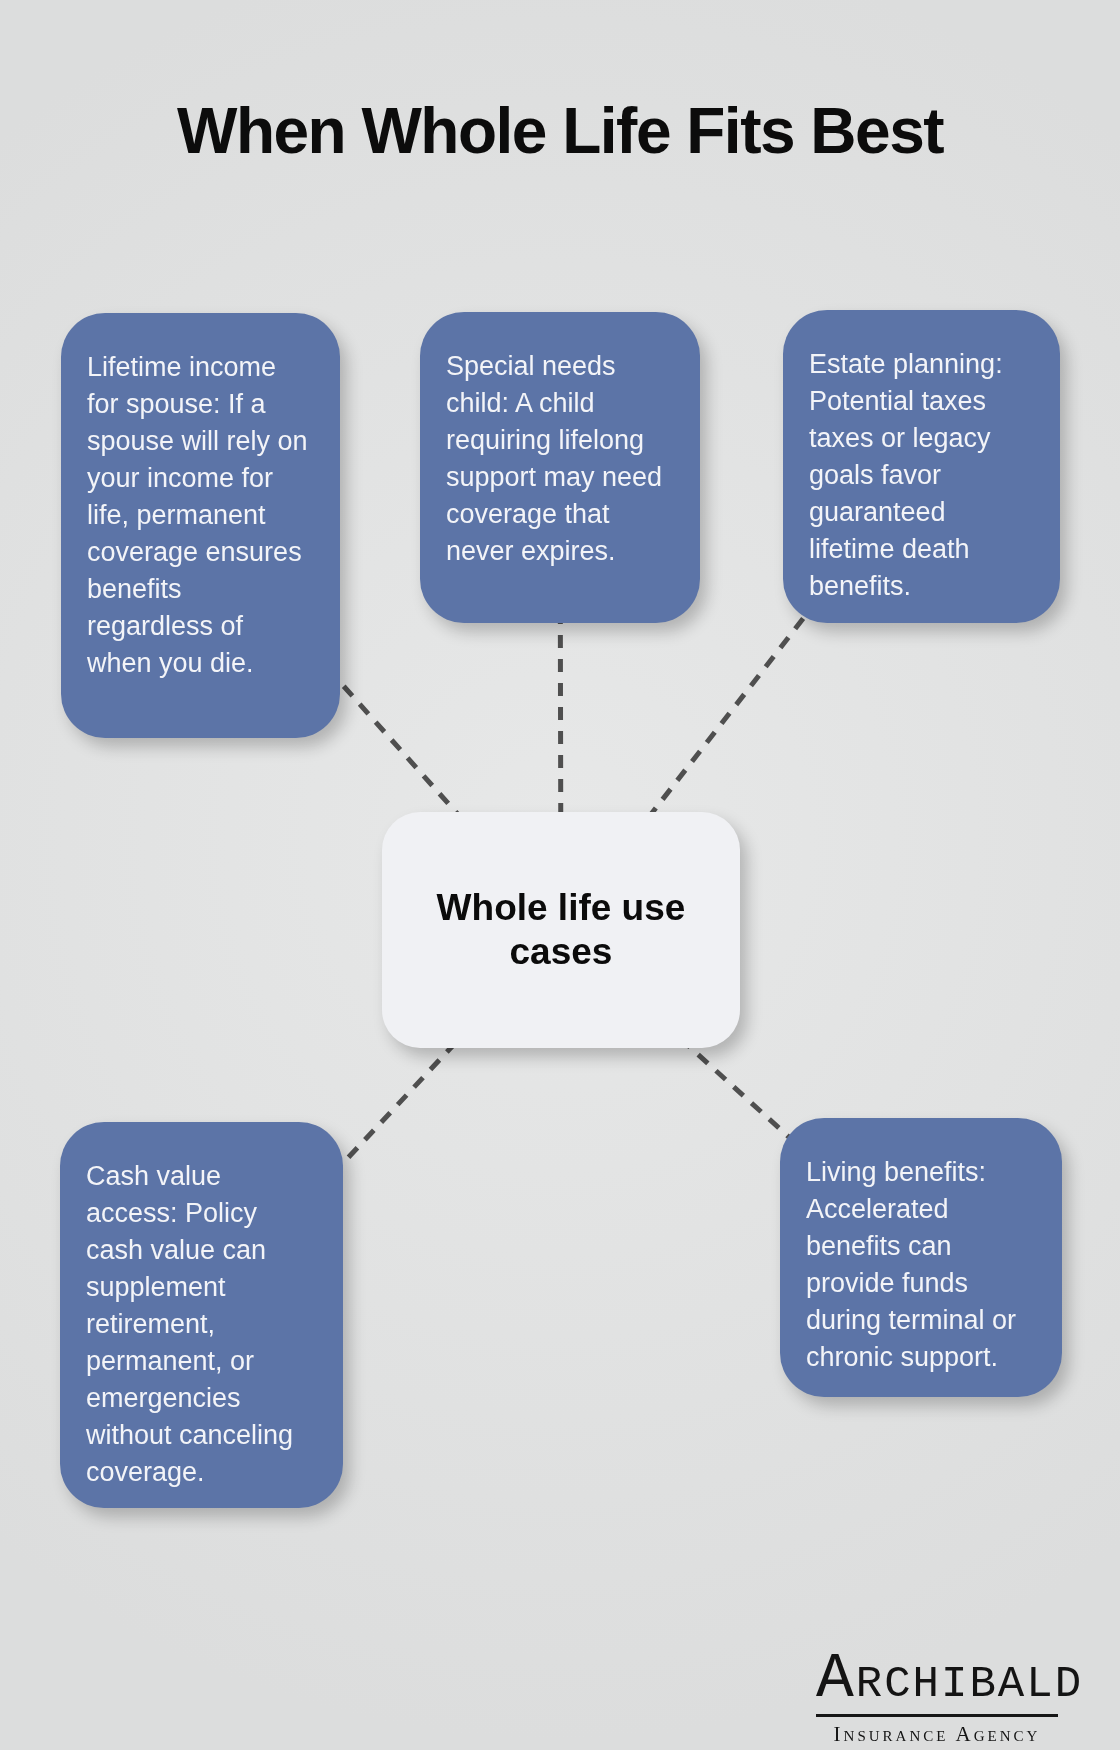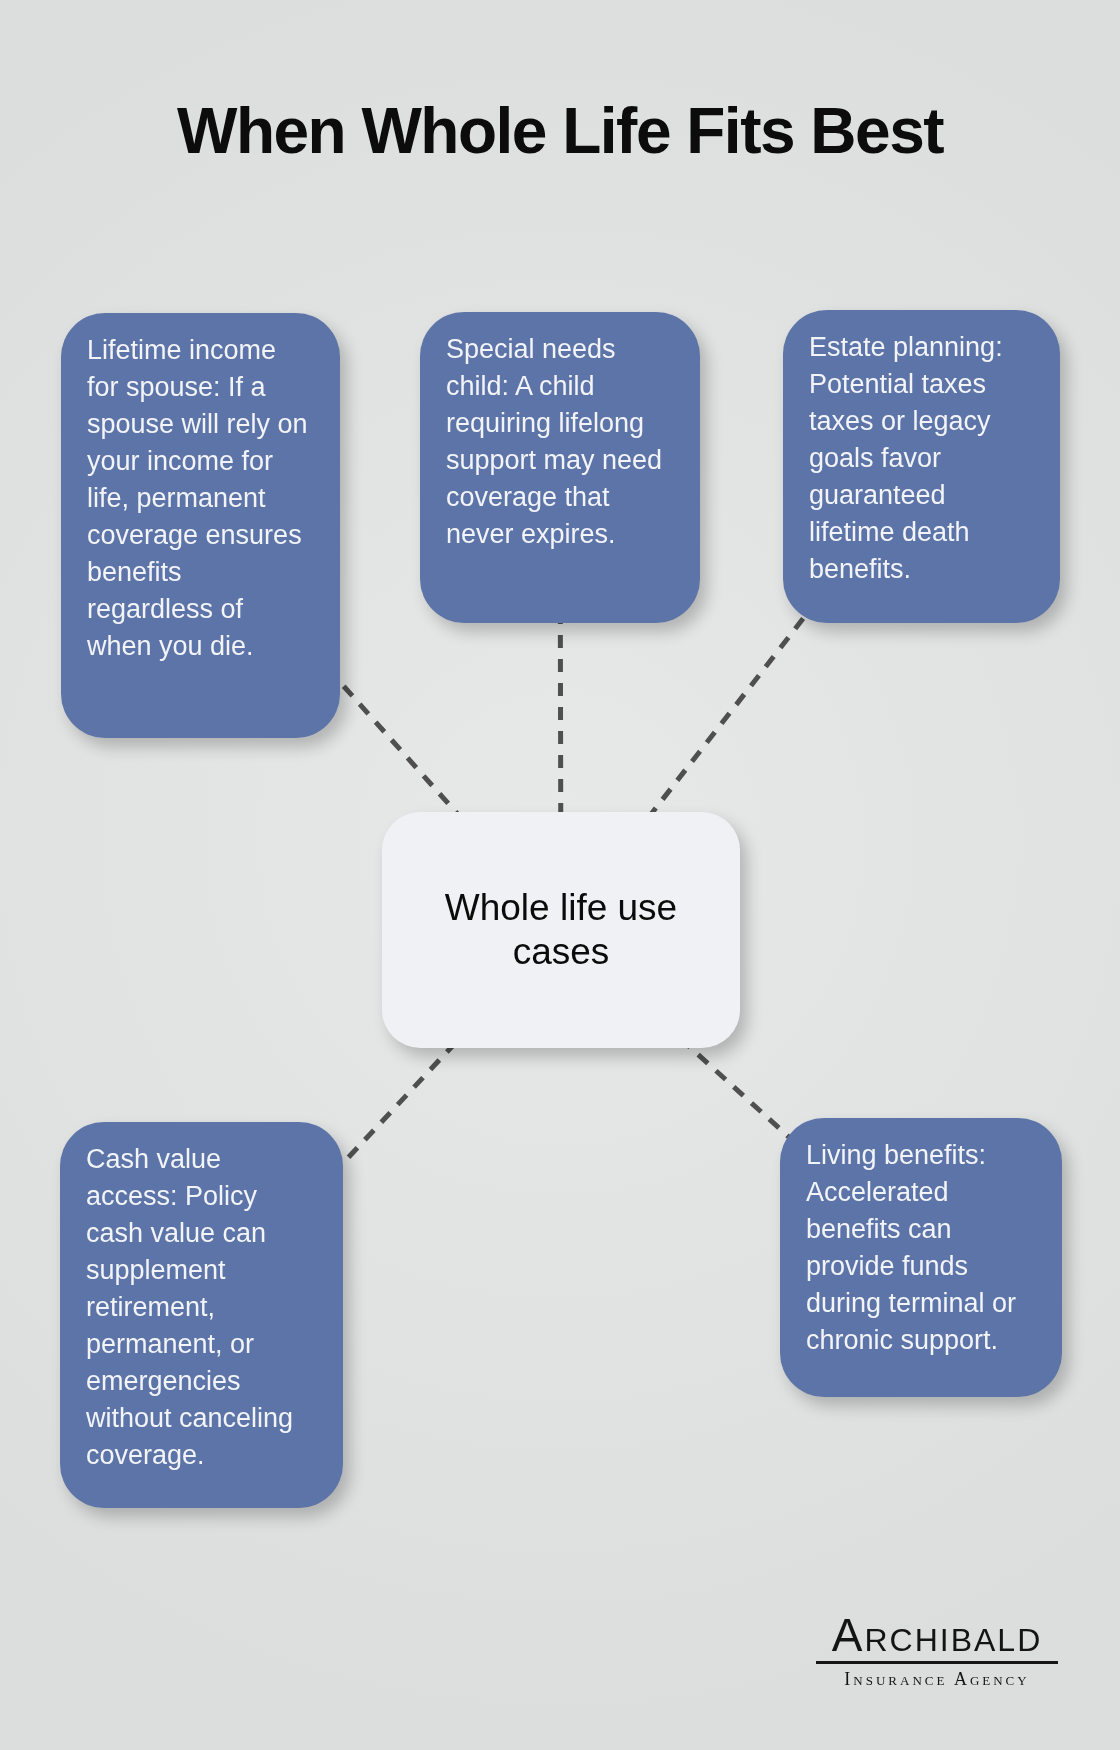--- a/index.html
+++ b/index.html
@@ -35,21 +35,21 @@
     top: 0;
     width: 1120px;
     height: 1750px;
   }
 
   .node {
     position: absolute;
     box-sizing: border-box;
     background: #5c74a7;
     border-radius: 44px;
-    padding: 19px 26px;
+    padding: 36px 26px;
     color: #f3f4f8;
     font-size: 27px;
     line-height: 37px;
     box-shadow: 7px 9px 16px rgba(0,0,0,0.22);
   }
   .node-top-left     { left: 61px;  top: 313px;  width: 279px; height: 425px; }
   .node-top-middle   { left: 420px; top: 312px;  width: 280px; height: 311px; }
   .node-top-right    { left: 783px; top: 310px;  width: 277px; height: 313px; }
   .node-bottom-left  { left: 60px;  top: 1122px; width: 283px; height: 386px; }
   .node-bottom-right { left: 780px; top: 1118px; width: 282px; height: 279px; }
@@ -65,50 +65,51 @@
     border-radius: 38px;
     box-shadow: 7px 9px 16px rgba(0,0,0,0.22);
     display: flex;
     align-items: center;
     justify-content: center;
     text-align: center;
     padding: 0 38px;
     color: #0b0b0b;
     font-size: 37px;
     line-height: 1.2;
-    font-weight: 400;
+    font-weight: 700;
   }
 
   .logo {
     position: absolute;
     right: 62px;
     top: 1612px;
     width: 242px;
     text-align: center;
     color: #141414;
   }
   .logo-name {
-    font-family: Liberation Sans, sans-serif;
+    font-family: Liberation Mono, monospace;
     font-variant: small-caps;
-    font-size: 46px;
+    font-size: 63px;
     line-height: 1.0;
     letter-spacing: 2px;
     white-space: nowrap;
+    margin-top: 36px;
   }
   .logo-rule {
     margin-top: 3px;
     border-top: 3px solid #161616;
     width: 100%;
     height: 0;
   }
   .logo-tagline {
     margin-top: 5px;
     font-family: "Liberation Serif", "DejaVu Serif", serif;
     font-variant: small-caps;
-    font-size: 18px;
+    font-size: 21px;
     letter-spacing: 3px;
     white-space: nowrap;
   }
 </style>
 </head>
 <body>
 
 <div class="canvas">
 
   <div class="page-title">When Whole Life Fits Best</div>

